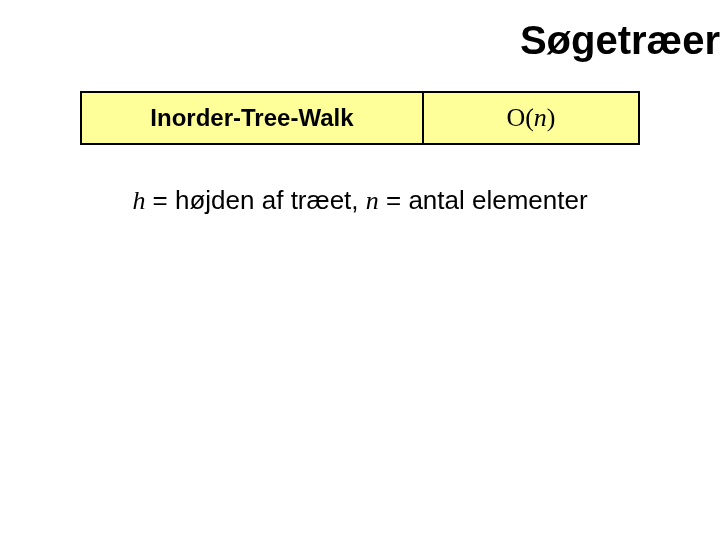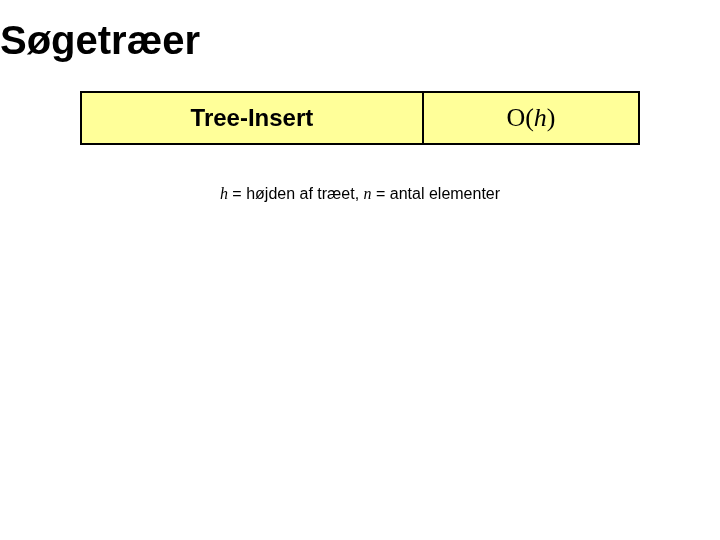--- a/index.html
+++ b/index.html
@@ -12,21 +12,21 @@
     color: #000;
   }
   .slide {
     width: 720px;
     height: 540px;
     position: relative;
     box-sizing: border-box;
     padding-top: 18px;
   }
   .title {
-    text-align: left;
+    text-align: right;
     font-size: 40px;
     font-weight: bold;
     margin: 0 0 28px 0;
   }
   .tbl {
     margin: 0 auto;
     border-collapse: collapse;
     width: 560px;
     table-layout: fixed;
   }
@@ -45,41 +45,41 @@
   }
   .tbl td.cx {
     width: 38%;
     font-family: "Times New Roman", Times, serif;
     font-size: 26px;
   }
   .tbl td.cx .rm { font-style: normal; }
   .tbl td.cx .it { font-style: italic; }
   .footnote {
     text-align: center;
-    font-size: 16px;
+    font-size: 26px;
     margin-top: 40px;
   }
   .footnote .it {
     font-family: "Times New Roman", Times, serif;
     font-style: italic;
   }
 </style>
 </head>
 <body>
 
 <div class="slide">
 
   <h1 class="title">Søgetræer</h1>
 
   <table class="tbl">
     <tbody>
       <tr>
-        <td class="op">Tree-Insert</td>
+        <td class="op">Inorder-Tree-Walk</td>
         <td class="cx">
-          <span class="rm">O(</span><span class="it">h</span><span class="rm">)</span>
+          <span class="rm">O(</span><span class="it">n</span><span class="rm">)</span>
         </td>
       </tr>
     </tbody>
   </table>
 
   <div class="footnote">
     <span class="it">h</span><span>  = højden af træet,   </span><span class="it">n</span><span> = antal elementer</span>
   </div>
 
 </div>

